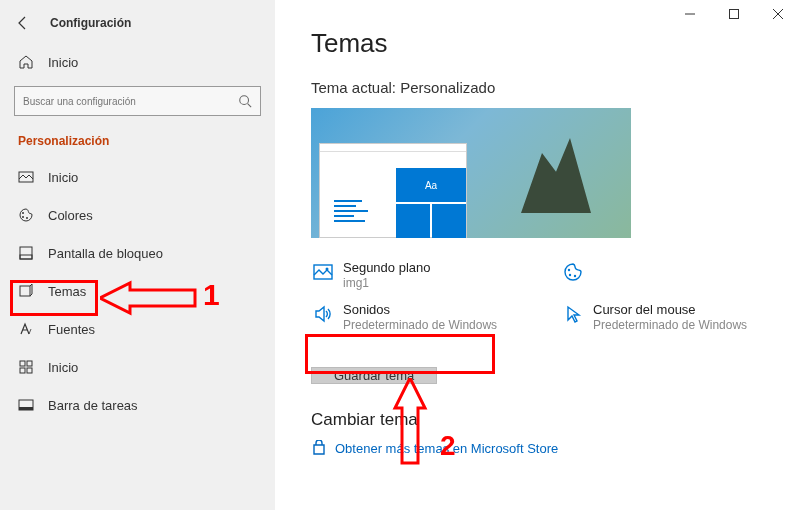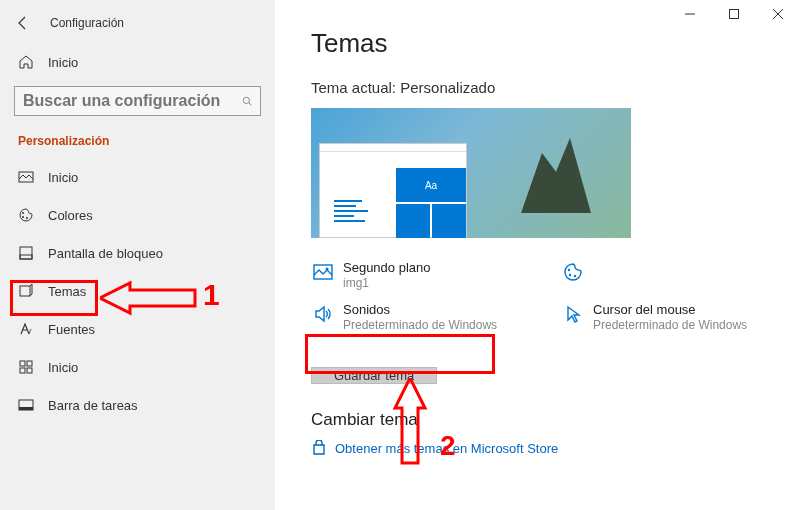--- a/index.html
+++ b/index.html
@@ -1,25 +1,25 @@
 <!DOCTYPE html>
 <html><head>
   <meta charset="utf-8">
   <style>
     * { margin: 0; padding: 0; box-sizing: border-box; font-family: "Segoe UI", Arial, sans-serif; }
     body { width: 800px; height: 510px; background: #fff; display: flex; overflow: hidden; position: relative; }
     .sidebar { width: 275px; height: 100%; background: #f0f0f0; display: flex; flex-direction: column; padding-top: 8px; }
     .header-row { display: flex; align-items: center; padding: 6px 14px 12px; gap: 18px; }
     .back-btn { width: 18px; height: 18px; display: flex; align-items: center; justify-content: center; cursor: pointer; }
-    .app-title { font-size: 12px; color: #333; }
+    .app-title { font-size: 12px; color: #333; font-weight: bold; }
     .home-row { display: flex; align-items: center; padding: 10px 18px; gap: 14px; cursor: pointer; }
     .home-row .icon { width: 16px; height: 16px; }
     .home-label { font-size: 13px; color: #333; }
     .search-box { margin: 6px 14px 14px; height: 30px; border: 1px solid #999; background: #f7f7f7; display: flex; align-items: center; padding: 0 8px; }
-    .search-box input { flex: 1; border: none; background: transparent; outline: none; font-size: 16px; color: #0f172a; font-weight: bold; }
+    .search-box input { flex: 1; border: none; background: transparent; outline: none; font-size: 10px; color: #0f172a; }
     .section-title { font-size: 12px; font-weight: 600; color: #c2410c; padding: 4px 18px 10px; }
     .nav-item { display: flex; align-items: center; padding: 11px 18px; gap: 14px; cursor: pointer; font-size: 13px; color: #333; }
     .nav-item .icon { width: 16px; height: 16px; flex-shrink: 0; }
     .main { flex: 1; padding: 28px 36px 0; position: relative; overflow: hidden; }
     .page-title { font-size: 26px; font-weight: 400; color: #222; margin-bottom: 20px; }
     .subtitle { font-size: 15px; color: #333; margin-bottom: 12px; }
     .preview-box { width: 320px; height: 130px; background: linear-gradient(135deg, #4ba3d8 0%, #7db8d6 40%, #8ab89c 100%); position: relative; overflow: hidden; margin-bottom: 20px; }
     .preview-window { position: absolute; left: 8px; bottom: 0; width: 148px; height: 95px; background: #fff; border: 1px solid #ccc; }
     .preview-window .top { height: 8px; background: #fff; border-bottom: 1px solid #ddd; }
     .preview-tiles { position: absolute; left: 85px; bottom: 0; width: 70px; height: 70px; display: grid; grid-template-columns: 1fr 1fr; grid-template-rows: 1fr 1fr; gap: 2px; }

